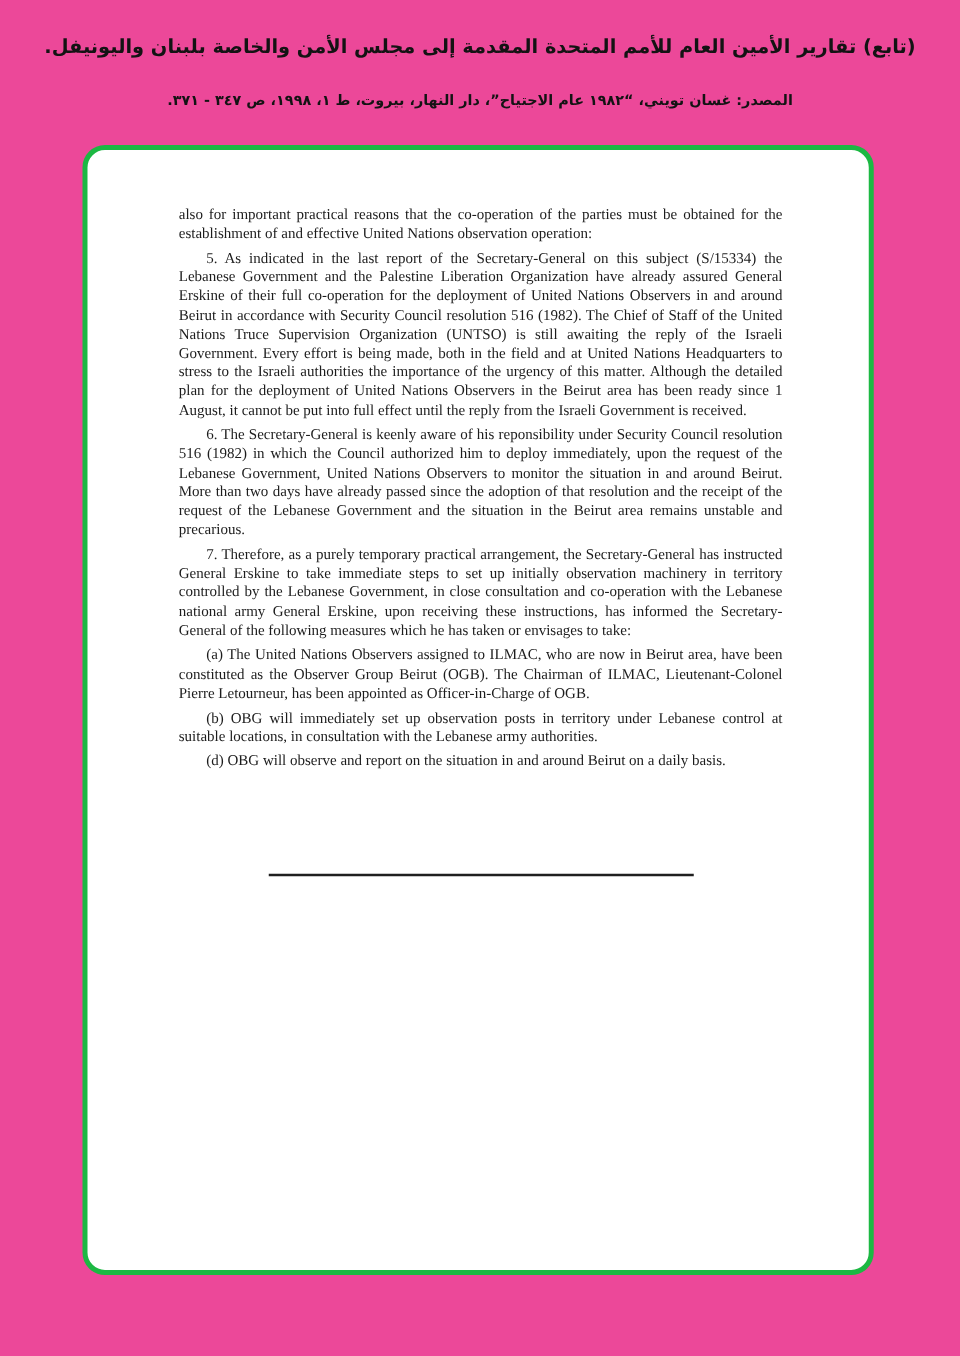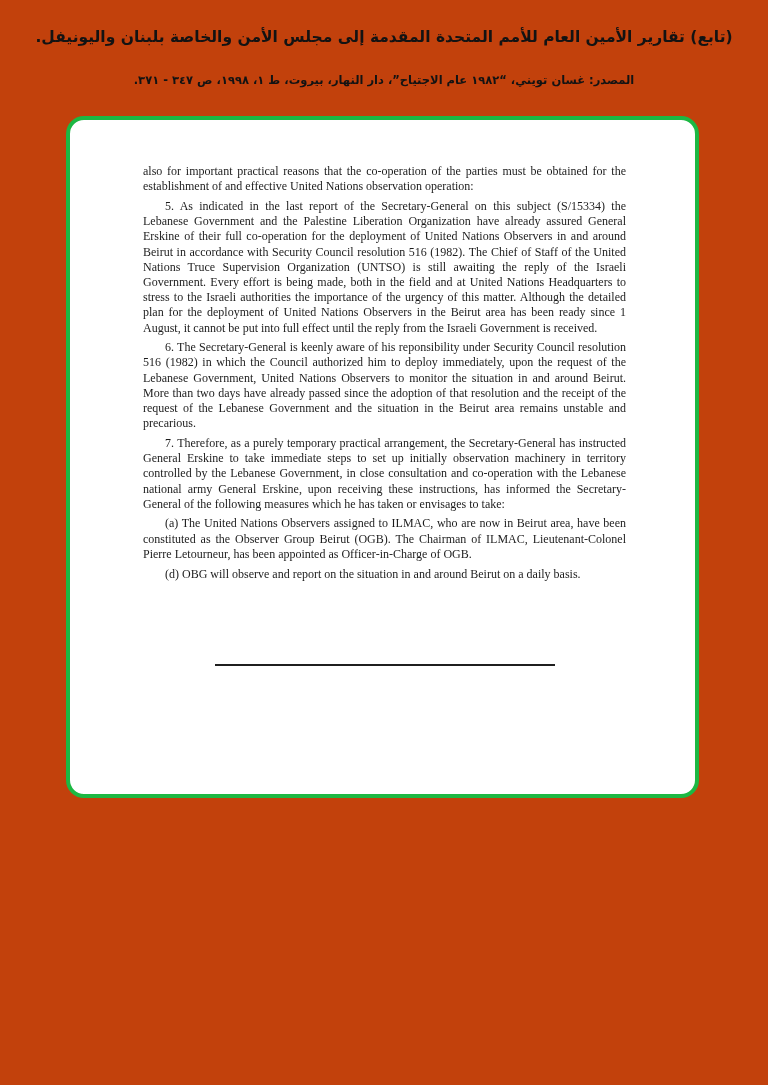--- a/index.html
+++ b/index.html
@@ -1,20 +1,20 @@
 <!DOCTYPE html>
 <html><head>
 <meta charset="utf-8">
 <style>
   html, body { margin: 0; padding: 0; background: #ffffff; }
   .page {
     position: relative;
     width: 768px;
     height: 1085px;
-    background: #c2410c;
+    background: #ec4899;
     overflow: hidden;
     font-family: "Liberation Serif", serif;
   }
   .arabic-header {
     position: absolute;
     top: 28px;
     left: 0;
     width: 768px;
     text-align: center;
     direction: rtl;
@@ -29,21 +29,21 @@
   .arabic-header .source {
     margin-top: 27px;
     font-size: 11.5px;
     font-weight: bold;
   }
   .green-frame {
     position: absolute;
     left: 66px;
     top: 116px;
     width: 633px;
-    height: 682px;
+    height: 904px;
     box-sizing: border-box;
     border: 4px solid #0369a1;
     border-radius: 18px;
     background: #ffffff;
   }
   .text-block {
     position: absolute;
     left: 73px;
     top: 44px;
     width: 483px;
@@ -82,20 +82,21 @@
       <p class="no-indent">also for important practical reasons that the co-operation of the parties must be obtained for the establishment of and effective United Nations observation operation:</p>
 
       <p>5. As indicated in the last report of the Secretary-General on this subject (S/15334) the Lebanese Government and the Palestine Liberation Organization have already assured General Erskine of their full co-operation for the deployment of United Nations Observers in and around Beirut in accordance with Security Council resolution 516 (1982). The Chief of Staff of the United Nations Truce Supervision Organization (UNTSO) is still awaiting the reply of the Israeli Government. Every effort is being made, both in the field and at United Nations Headquarters to stress to the Israeli authorities the importance of the urgency of this matter. Although the detailed plan for the deployment of United Nations Observers in the Beirut area has been ready since 1 August, it cannot be put into full effect until the reply from the Israeli Government is received.</p>
 
       <p>6. The Secretary-General is keenly aware of his reponsibility under Security Council resolution 516 (1982) in which the Council authorized him to deploy immediately, upon the request of the Lebanese Government, United Nations Observers to monitor the situation in and around Beirut. More than two days have already passed since the adoption of that resolution and the receipt of the request of the Lebanese Government and the situation in the Beirut area remains unstable and precarious.</p>
 
       <p>7. Therefore, as a purely temporary practical arrangement, the Secretary-General has instructed General Erskine to take immediate steps to set up initially observation machinery in territory controlled by the Lebanese Government, in close consultation and co-operation with the Lebanese national army General Erskine, upon receiving these instructions, has informed the Secretary-General of the following measures which he has taken or envisages to take:</p>
 
       <p>(a) The United Nations Observers assigned to ILMAC, who are now in Beirut area, have been constituted as the Observer Group Beirut (OGB). The Chairman of ILMAC, Lieutenant-Colonel Pierre Letourneur, has been appointed as Officer-in-Charge of OGB.</p>
 
+      <p>(b) OBG will immediately set up observation posts in territory under Lebanese control at suitable locations, in consultation with the Lebanese army authorities.</p>
 
 
       <p>(d) OBG will observe and report on the situation in and around Beirut on a daily basis.</p>
 
 
       <div class="end-rule"></div>
 
     </div>
   </div>
 

